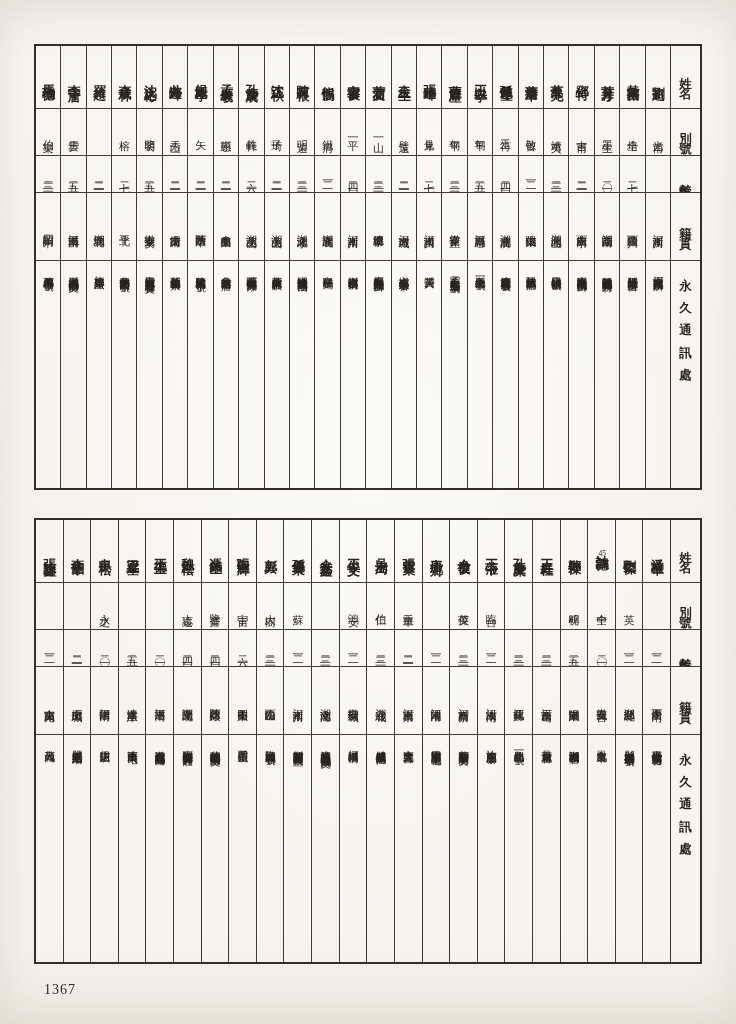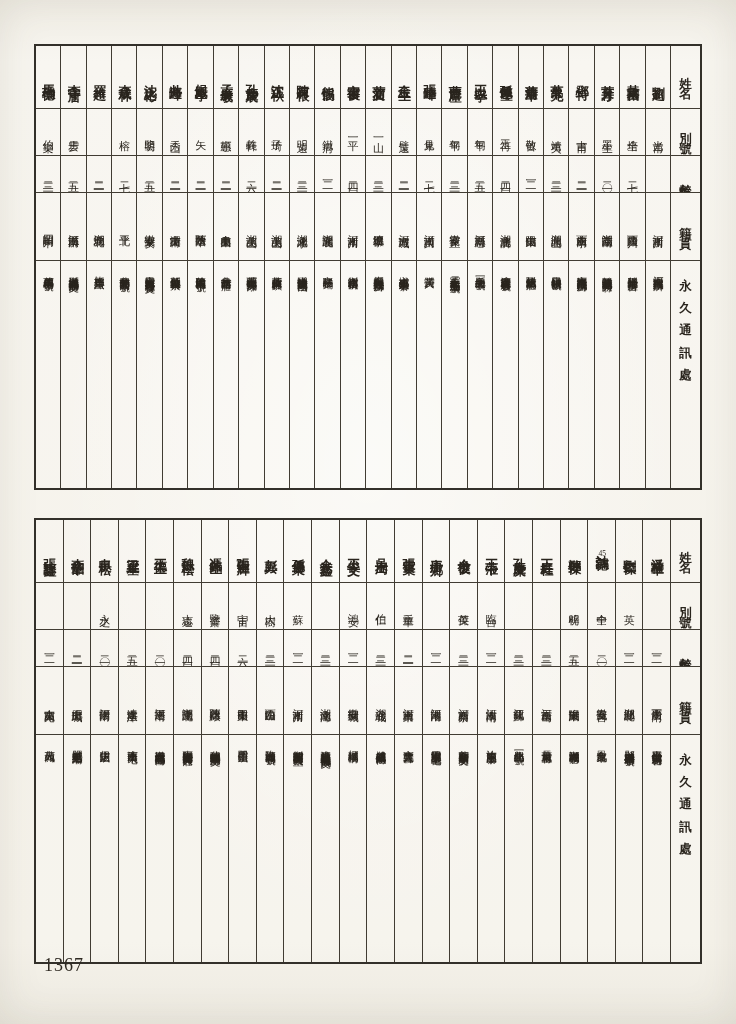--- a/index.html
+++ b/index.html
@@ -44,22 +44,22 @@
   .name   { font-size:13px; font-weight:bold; letter-spacing:2px; }
   .alias  { font-size:11px; letter-spacing:1.5px; }
   .age    { font-size:11px; letter-spacing:1px; }
   .origin { font-size:11px; letter-spacing:0.5px; }
   .addr   { font-size:10.5px; letter-spacing:0.5px; }
   .hlabel { font-weight:bold; font-size:12.5px; }
   .sp2 { letter-spacing:0.8em; }
   .sp5 { letter-spacing:1.8em; }
   .fn  { text-combine-upright:all; font-size:7.5px; font-weight:normal; letter-spacing:0; }
   .page-number {
-    position:absolute; left:44px; bottom:48px;
-    font-size:18px; letter-spacing:1px; color:#2e2922;
+    position:absolute; left:44px; bottom:26px;
+    font-size:14px; letter-spacing:1px; color:#2e2922;
   }
 </style>
 </head>
 <body>
 
 <div class="page">
 
   <div class="reg-table table-top">
     <div class="col head-col">
       <div class="cell c-name">

